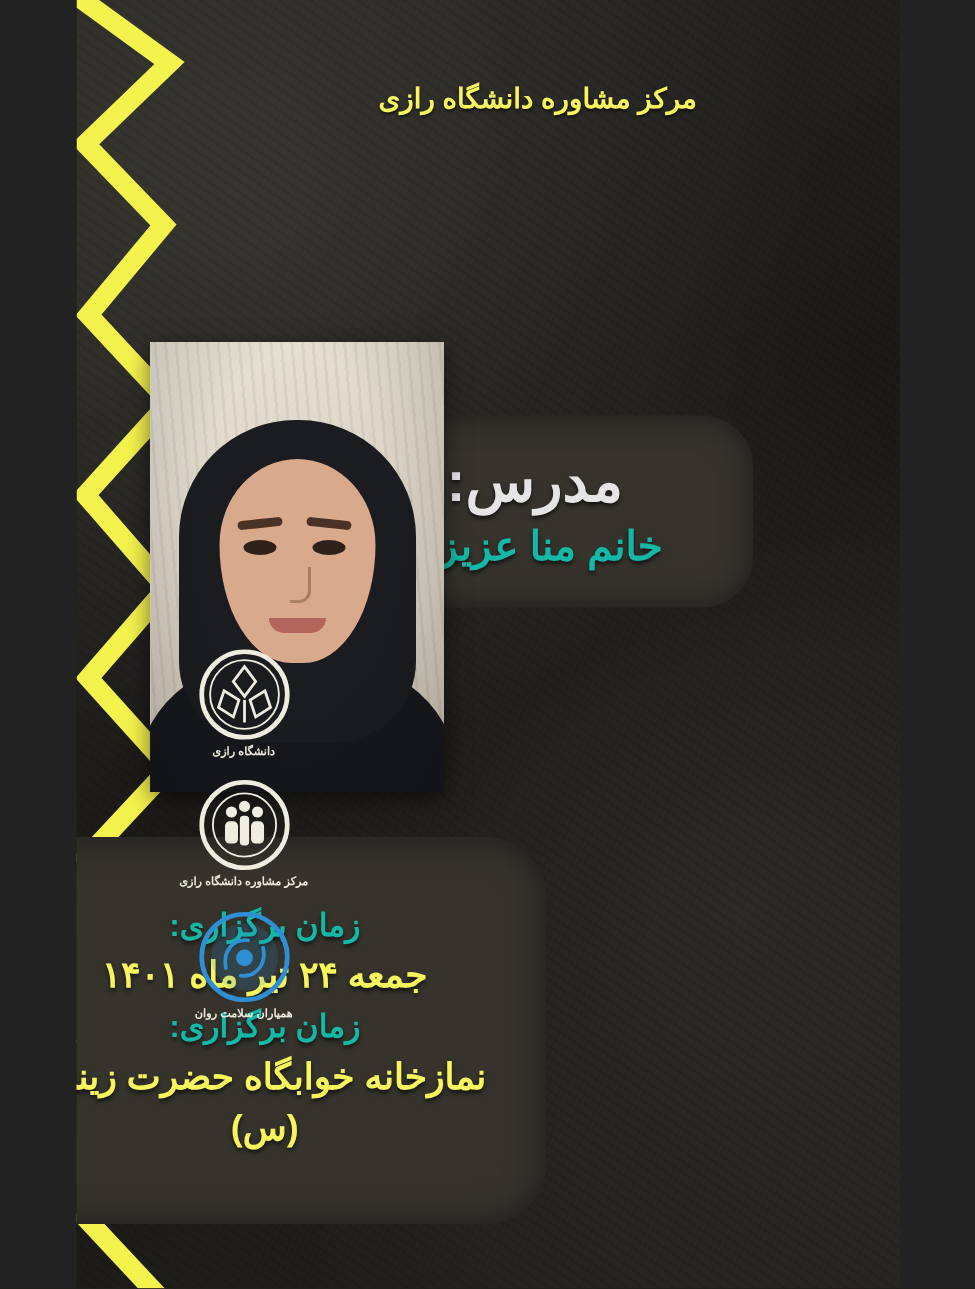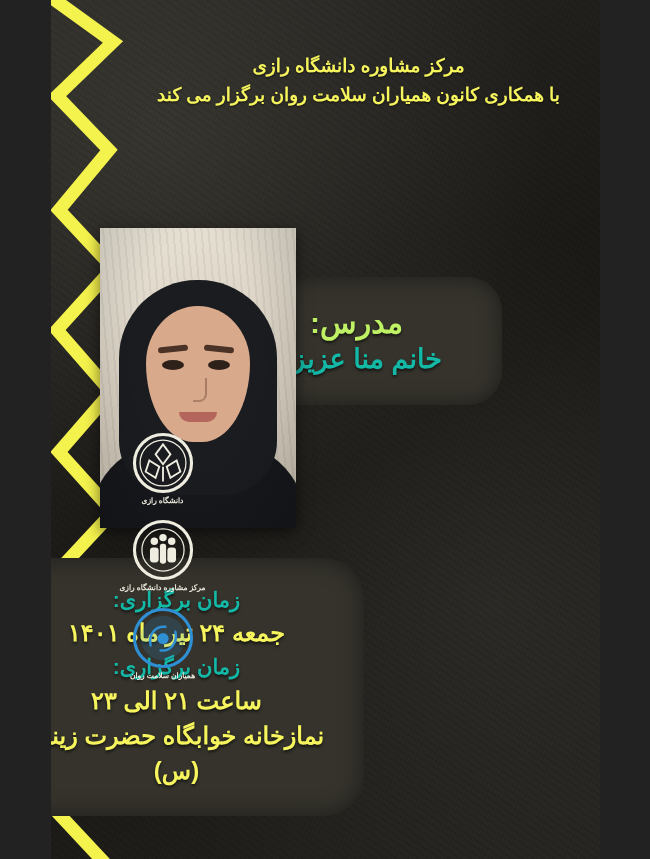--- a/index.html
+++ b/index.html
@@ -87,22 +87,22 @@
     border-radius: 34px;
     box-shadow: inset 0 0 22px rgba(0,0,0,.45);
     display: flex;
     flex-direction: column;
     align-items: center;
     justify-content: center;
     gap: 4px;
     direction: rtl;
   }
   .teacher-box .t-label {
-    color: #bef264;
-    font-size: 30px;
+    color: #e5e5e5;
+    font-size: 38px;
     font-weight: bold;
     line-height: 1.1;
     text-shadow: 0 2px 3px rgba(0,0,0,.6);
   }
   .teacher-box .t-name {
     color: #14b8a6;
     font-size: 27px;
     font-weight: bold;
     line-height: 1.2;
     text-shadow: 0 2px 3px rgba(0,0,0,.6);
@@ -281,21 +281,20 @@
   <div class="bg-noise"></div>
 
   <div class="zigzag">
     <svg width="80" height="859" viewBox="0 0 80 859" xmlns="http://www.w3.org/2000/svg">
       <polyline points="4,0 62,42 6,96 58,150 8,210 62,268 6,330 60,392 8,452 62,512 6,572 60,632 8,694 62,752 6,812 50,859" fill="none" stroke="#f4f24d" stroke-width="13" stroke-linejoin="miter" stroke-linecap="square"></polyline>
     </svg>
   </div>
 
   <div class="header">
     <div class="line">مرکز مشاوره دانشگاه رازی</div>
-    <div class="line">با همکاری کانون همیاران سلامت روان برگزار می کند</div>
   </div>
 
 
   <div class="teacher-box">
     <div class="t-label">مدرس:</div>
     <div class="t-name">خانم منا عزیزی</div>
   </div>
 
   <div class="portrait">
     <div class="bgwall"></div>
@@ -308,21 +307,20 @@
     <div class="p-eye-r"></div>
     <div class="p-nose"></div>
     <div class="p-mouth"></div>
     <div class="p-shadow"></div>
   </div>
 
   <div class="details-box">
     <div class="d-label">زمان برگزاری:</div>
     <div class="d-value">جمعه ۲۴ تیر ماه ۱۴۰۱</div>
     <div class="d-label">زمان برگزاری:</div>
-    <div class="d-value">ساعت ۲۱ الی ۲۳</div>
     <div class="d-value">نمازخانه خوابگاه حضرت زینب (س)</div>
   </div>
 
   <div class="logos">
 
     <div class="logo">
       <svg class="logo-mark" viewBox="0 0 100 100" xmlns="http://www.w3.org/2000/svg">
         <circle cx="50" cy="50" r="46" fill="none" stroke="#efece0" stroke-width="5"></circle>
         <circle cx="50" cy="50" r="37" fill="none" stroke="#efece0" stroke-width="2"></circle>
         <g stroke="#efece0" stroke-width="3" fill="none">

